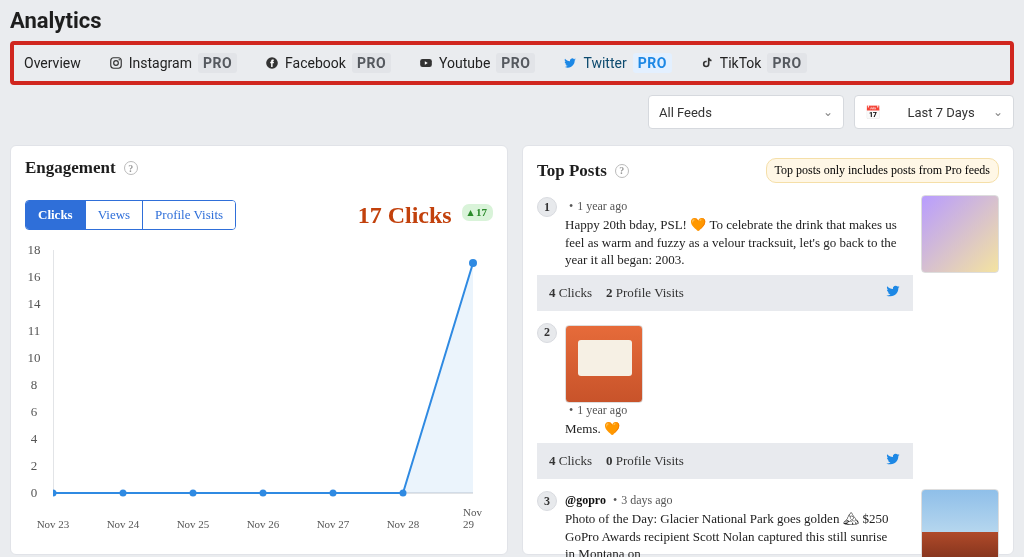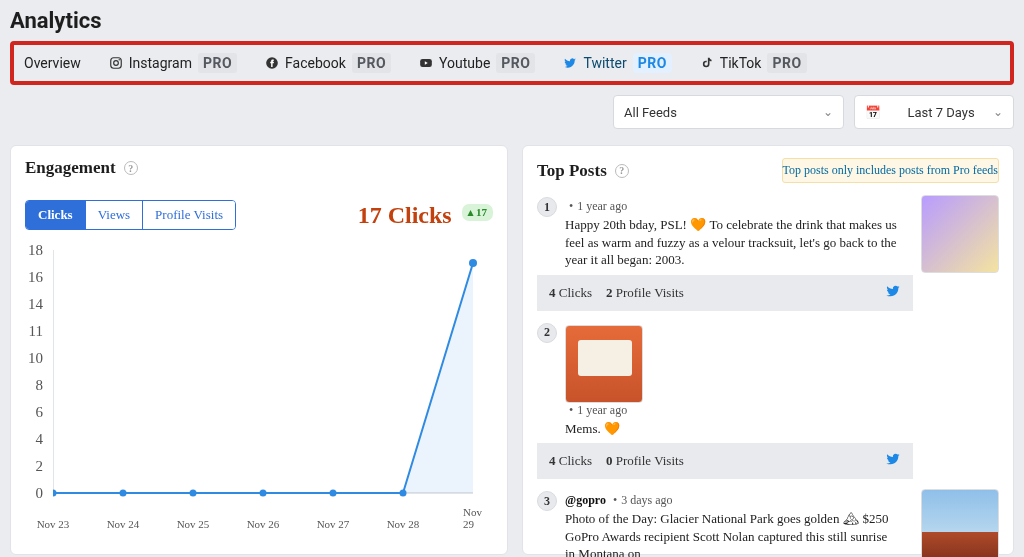--- a/index.html
+++ b/index.html
@@ -41,21 +41,21 @@
   .tab-icon { width: 14px; height: 14px; display: inline-flex; align-items: center; justify-content: center; }
   .tab-icon svg { width: 14px; height: 14px; fill: #333; }
 
   
   .filters { display: flex; justify-content: flex-end; gap: 10px; margin-bottom: 16px; }
   .select {
     background: #fff; border: 1px solid #d6d9de; border-radius: 4px;
     height: 34px; display: flex; align-items: center; justify-content: space-between;
     padding: 0 10px; font-size: 13px; color: #333; cursor: pointer;
   }
-  #feeds-select { width: 231px; gap: 47px; }
+  #feeds-select { width: 196px; gap: 47px; }
   #date-select { width: 160px; }
   .chev { color: #888; font-size: 12px; }
   .cal-icon { color: #555; margin-right: 8px; }
 
   
   .panels { display: flex; gap: 14px; font-family: Liberation Serif, serif; }
   .panel {
     background: #fff; border: 1px solid #e1e3e8; border-radius: 6px;
   }
   .panel.left { flex: 0 0 498px; height: 410px; }
@@ -67,25 +67,25 @@
     font-size: 17px; font-weight: 700;
   }
   .help-icon {
     width: 14px; height: 14px; border: 1px solid #bbb; border-radius: 50%;
     display: inline-flex; align-items: center; justify-content: center;
     font-size: 10px; color: #999;
   }
   .panel-header-right {
     margin-left: auto;
     background: #fff7e6;
-    color: #0369a1;
+    color: #000000;
     border: 1px solid #f5dfa8;
-    padding: 4px 0;
+    padding: 4px 8px;
     font-size: 12px;
-    border-radius: 3px;
+    border-radius: 10px;
     font-weight: 500;
   }
 
   
   .metric-row {
     display: flex; justify-content: space-between; align-items: center;
     padding: 10px 14px 14px 14px;
   }
   .seg-control {
     display: flex;
@@ -113,22 +113,22 @@
   }
 
   
   .chart-area {
     position: relative;
     width: 468px; height: 268px;
     margin-left: 14px;
   }
   .y-label {
     position: absolute;
-    font-size: 15px; color: #555;
-    text-align: right; width: 18px;
+    font-size: 13px; color: #555;
+    text-align: center; width: 18px;
     transform: translateY(-50%);
   }
   .x-label {
     position: absolute; bottom: -18px;
     font-size: 11px; color: #555;
     transform: translateX(-50%);
   }
   svg.chart-svg { position: absolute; left: 28px; top: 0; }
 
   

